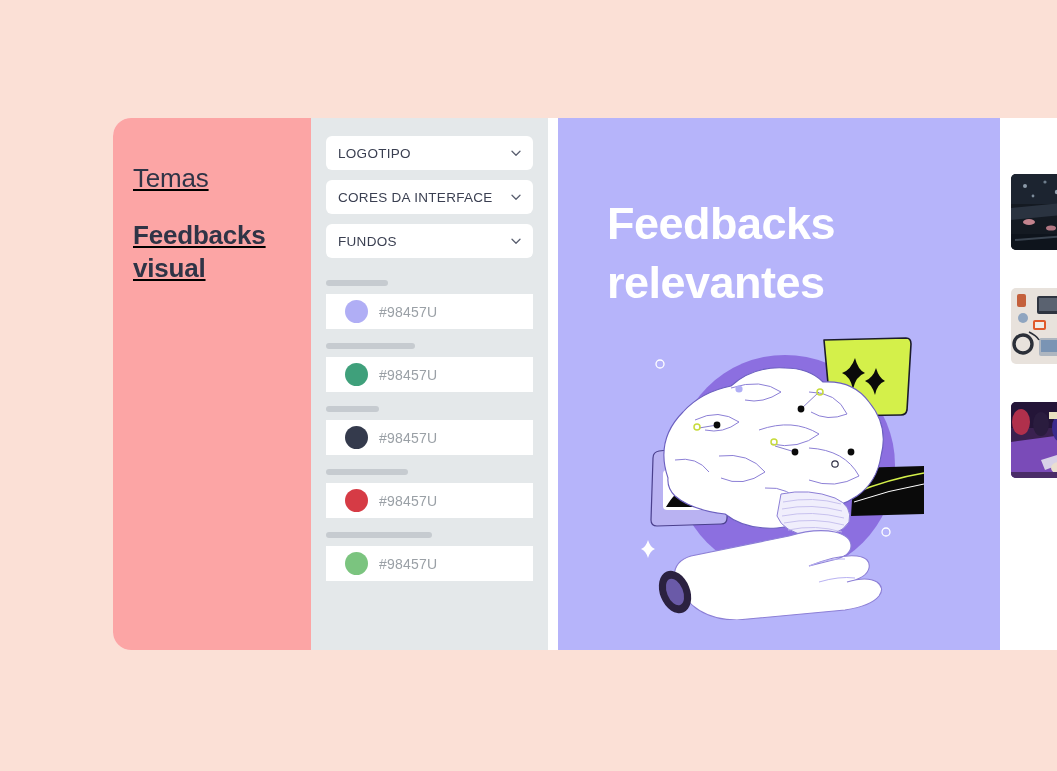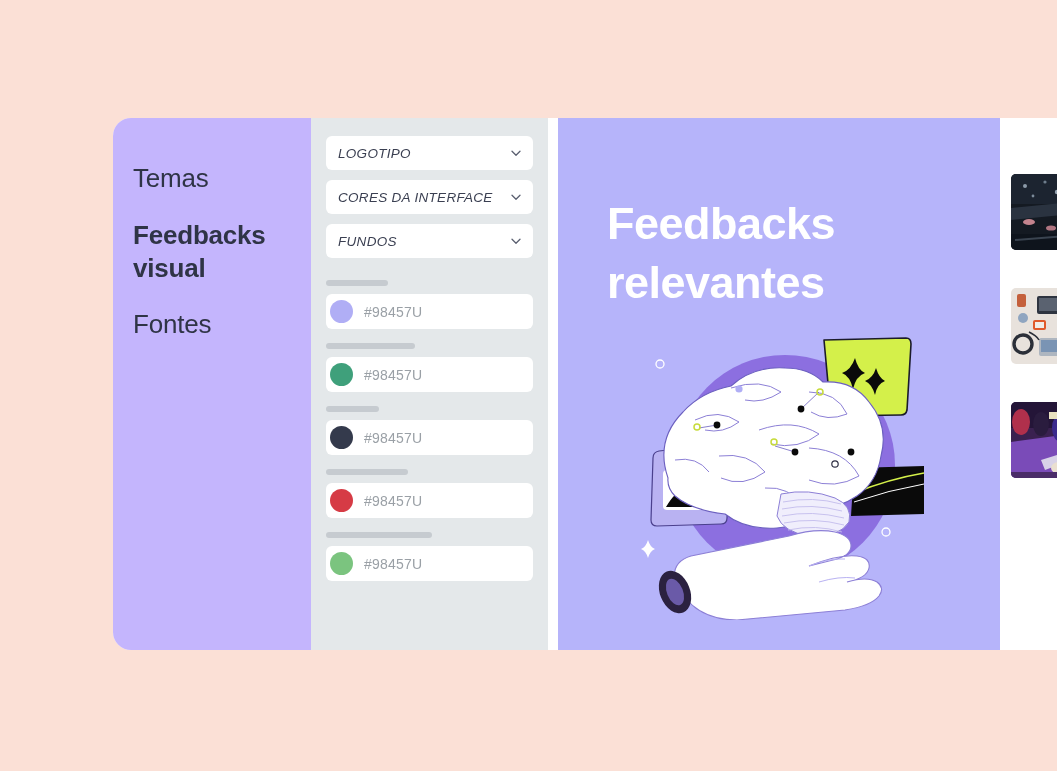--- a/index.html
+++ b/index.html
@@ -26,22 +26,23 @@
     border-radius: 18px 0 0 18px;
     overflow: hidden;
     display: flex;
     background: #ffffff;
   }
 
   
   #sidebar {
     width: 198px;
     flex: 0 0 198px;
-    background: #c4b5fd;
+    background: #fca5a5;
     padding: 44px 0 7px 20px;
+    text-decoration: underline;
   }
 
   .nav-item {
     color: #2F3446;
     font-size: 26px;
     line-height: 1.26;
     letter-spacing: -0.2px;
     margin-bottom: 24px;
     width: 170px;
     cursor: pointer;
@@ -59,21 +60,20 @@
 
   .dropdown {
     height: 34px;
     background: #ffffff;
     border-radius: 6px;
     margin-bottom: 10px;
     display: flex;
     align-items: center;
     padding: 0 10px 0 12px;
     cursor: pointer;
-    font-style: italic;
   }
   .dropdown-label {
     flex: 1;
     font-size: 13.5px;
     color: #3A3F51;
     letter-spacing: 0.3px;
     white-space: nowrap;
   }
   .chev { width: 14px; height: 14px; flex: 0 0 14px; color: #5A5F70; }
   .chev svg { display: block; width: 100%; height: 100%; }
@@ -83,24 +83,24 @@
   .placeholder-bar {
     height: 6px;
     border-radius: 3px;
     background: #C6CBD0;
     margin: 0 0 8px 0;
   }
 
   .color-row {
     height: 35px;
     background: #ffffff;
-    border-radius: 6px;
+    border-radius: 0;
     display: flex;
     align-items: center;
-    padding: 0 4px;
+    padding: 0 19px;
     margin-bottom: 14px;
     cursor: pointer;
   }
   .swatch {
     width: 23px; height: 23px;
     border-radius: 50%;
     flex: 0 0 23px;
     margin-right: 11px;
   }
   .hex-label {
@@ -156,21 +156,20 @@
   .thumb svg { display: block; width: 100%; height: 100%; }
 </style>
 </head>
 <body style="background: rgb(251, 224, 214);">
 
 <div id="app-card">
 
   <nav id="sidebar">
     <div class="nav-item">Temas</div>
     <div class="nav-item active">Feedbacks visual</div>
-    <div class="nav-item">Fontes</div>
   </nav>
 
   <section id="settings-panel" style="background: rgb(228, 232, 234);">
 
     <div class="dropdown">
       <span class="dropdown-label">LOGOTIPO</span>
       <span class="chev">
         <svg viewBox="0 0 14 14">
             <path d="M3 5.2 L7 9.2 L11 5.2" fill="none" stroke="currentColor" stroke-width="1.3" stroke-linecap="round" stroke-linejoin="round"></path>
           </svg>

